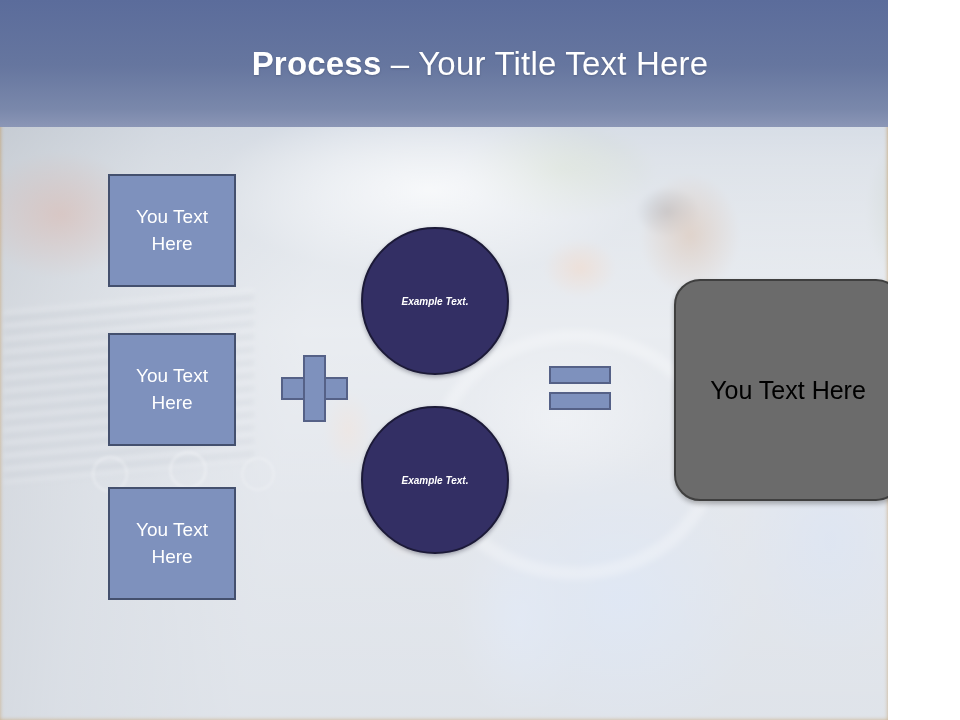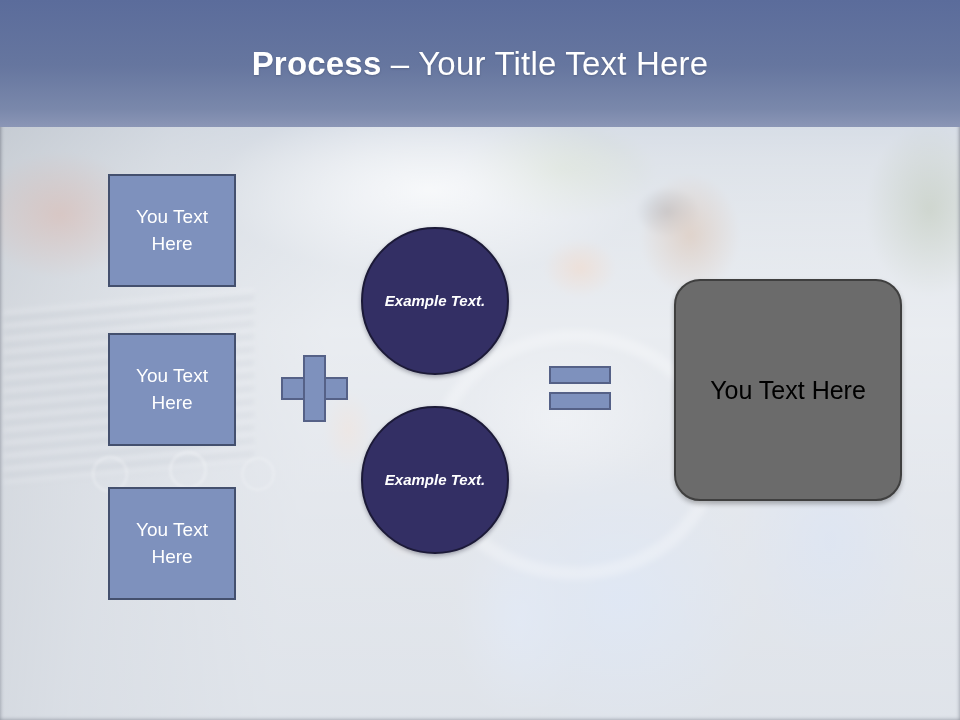--- a/index.html
+++ b/index.html
@@ -3,22 +3,22 @@
 <meta charset="utf-8">
 <style>
   * { margin:0; padding:0; box-sizing:border-box; }
   html, body {
     width:960px; height:720px;
     font-family:"Liberation Sans", sans-serif;
     overflow:hidden;
   }
   #slide {
     position:relative;
-    width:960px; height:720px;
-    background:#0f172a;
+    width:888px; height:720px;
+    background:#a16207;
     overflow:hidden;
   }
 
   
   #photo {
     position:absolute; inset:0;
     background:
       
       radial-gradient(ellipse 300px 120px at 430px 190px, rgba(255,255,255,0.85), rgba(255,255,255,0) 72%),
       
@@ -136,21 +136,21 @@
   
   .circle {
     position:absolute;
     width:148px; height:148px;
     border-radius:50%;
     background:#332f64;
     border:2px solid #1c1a38;
     display:flex; align-items:center; justify-content:center;
     text-align:center;
     color:#ffffff;
-    font-size:15px;
+    font-size:10px;
     font-weight:bold;
     font-style:italic;
     line-height:1.5;
     box-shadow:0 2px 4px rgba(20,20,40,0.35);
   }
   #circle-1 { left:361px; top:227px; }
   #circle-2 { left:361px; top:406px; }
 
   
   #equals { position:absolute; left:549px; top:366px; width:62px; height:44px; }

